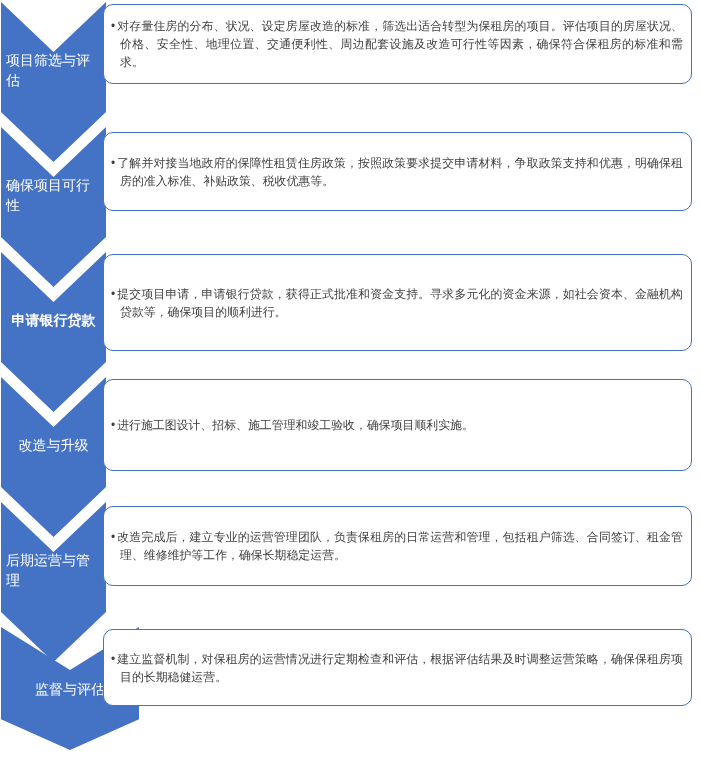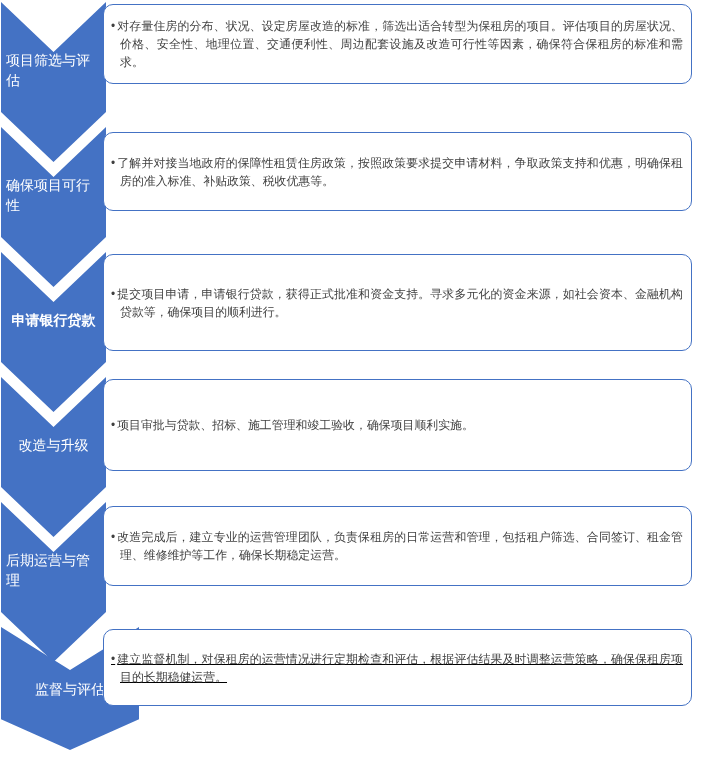--- a/index.html
+++ b/index.html
@@ -45,21 +45,21 @@
     border:1.5px solid var(--accent,#4472C4);
     border-radius:10px;background:#fff;
     display:flex;flex-direction:column;justify-content:center;
     padding:4px 8px 4px 7px;
   }
   .row:nth-of-type(1) .box{min-height:80px;}
   .row:nth-of-type(2) .box{min-height:79px;top:5px;}
   .row:nth-of-type(3) .box{min-height:97px;}
   .row:nth-of-type(4) .box{min-height:92px;}
   .row:nth-of-type(5) .box{min-height:80px;top:4px;}
-  .row:nth-of-type(6) .box{min-height:77px;text-decoration:underline;}
+  .row:nth-of-type(6) .box{min-height:77px;}
 
   .bullet{
     color:#3F3F3F;
     font-size:11.9px;line-height:18px;
     padding-left:9px;text-indent:-9px;
     text-align:justify;
   }
   .bullet::before{content:"\2022";margin-right:2px;}
 </style>
 </head>
@@ -92,21 +92,21 @@
     <div class="box">
       <div class="bullet">提交项目申请，申请银行贷款，获得正式批准和资金支持。寻求多元化的资金来源，如社会资本、金融机构贷款等，确保项目的顺利进行。</div>
     </div>
   </div>
 
   <div class="row">
     <div class="chevron">
       <div class="stage-label">改造与升级</div>
     </div>
     <div class="box">
-      <div class="bullet">项目审批与贷款、招标、施工管理和竣工验收，确保项目顺利实施。</div>
+      <div class="bullet">进行施工图设计、招标、施工管理和竣工验收，确保项目顺利实施。</div>
     </div>
   </div>
 
   <div class="row">
     <div class="chevron">
       <div class="stage-label">后期运营与管理</div>
     </div>
     <div class="box">
       <div class="bullet">改造完成后，建立专业的运营管理团队，负责保租房的日常运营和管理，包括租户筛选、合同签订、租金管理、维修维护等工作，确保长期稳定运营。</div>
     </div>

